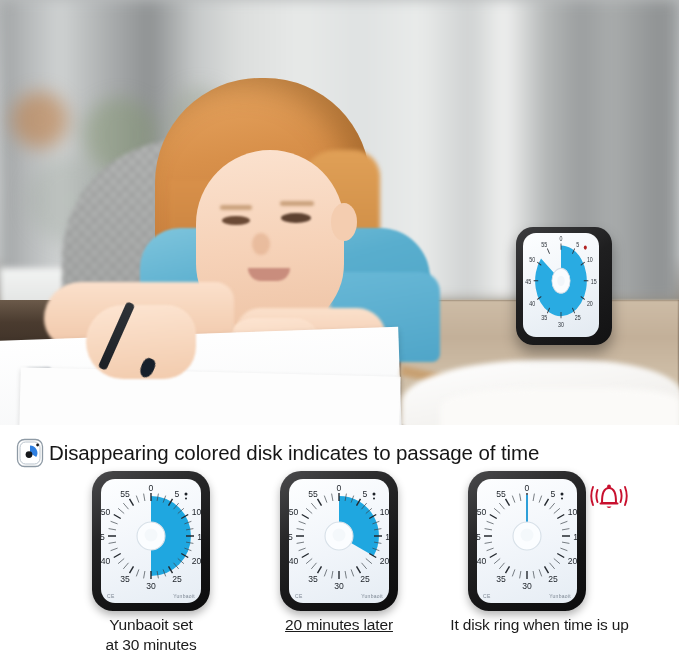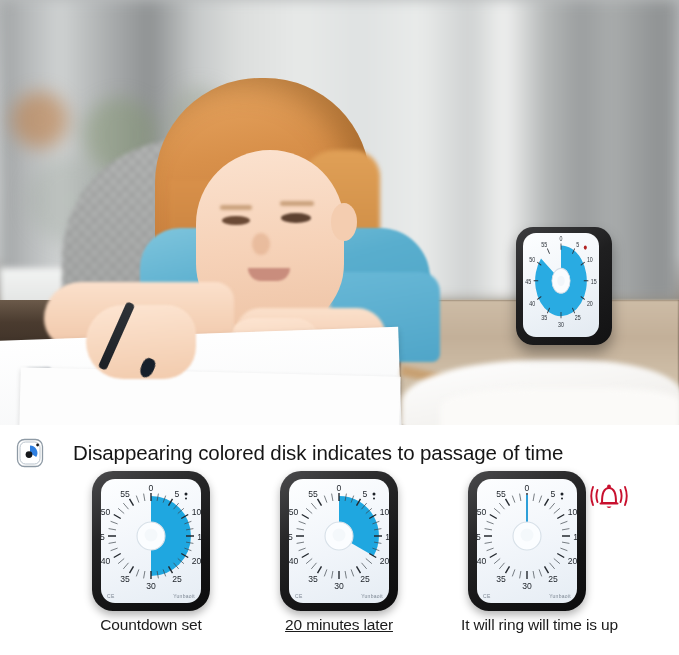--- a/index.html
+++ b/index.html
@@ -230,21 +230,21 @@
 
   .subhead-row {
     position: absolute; left: 0; top: 8px; width: 679px; height: 40px;
     display: flex; align-items: center;
   }
   .mini-icon {
     margin-left: 15px; width: 30px; height: 34px;
     position: relative; flex: 0 0 auto;
   }
   .subhead-text {
-    margin-left: 28px;
+    margin-left: 4px;
     font-size: 20.5px; color: #161616; letter-spacing: -.1px; white-space: nowrap;
   }
 
   .timers { position:absolute; left:0; top:46px; width:679px; height:140px; }
   .timer-card { position:absolute; width:118px; height:140px; }
   .tc-body {
     position:absolute; inset:0; border-radius: 21px;
     background: linear-gradient(150deg,#4a4a4c 0%, #262627 35%, #141415 70%, #0c0c0d 100%);
     box-shadow: 0 4px 9px rgba(0,0,0,.3);
   }
@@ -616,24 +616,25 @@
         </g>
         <path d="M 16 26 C 16 20 16.5 17 17.5 15 C 18.8 12.3 20.8 11 23 11 C 25.2 11 27.2 12.3 28.5 15 C 29.5 17 30 20 30 26 Z" fill="none" stroke="#c8102e" stroke-width="2" stroke-linejoin="round"></path>
         <line x1="14.5" y1="26.5" x2="31.5" y2="26.5" stroke="#c8102e" stroke-width="2" stroke-linecap="round"></line>
         <circle cx="23" cy="9.5" r="1.9" fill="#c8102e"></circle>
         <path d="M 20.5 29.5 Q 23 32.5 25.5 29.5 Z" fill="#c8102e"></path>
       </svg>
     </div>
 
     <div class="captions">
       <div class="caption" style="left:81px;top:0;width:140px;">
-        <div>Countdown set</div>
+        <div>Yunbaoit set</div>
+        <div>at 30 minutes</div>
       </div>
       <div class="caption" style="left:269px;top:0;width:140px;text-decoration:underline;">
         <div>20 minutes later</div>
       </div>
       <div class="caption" style="left:432px;top:0;width:215px;">
-        <div>It will ring will time is up</div>
+        <div>It disk ring when time is up</div>
       </div>
     </div>
 
   </div>
 </div>
 
 </body></html>

